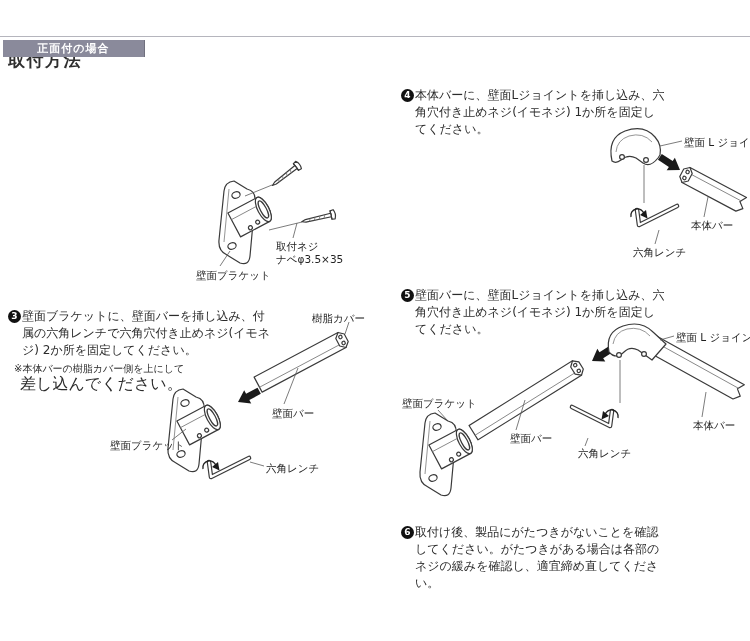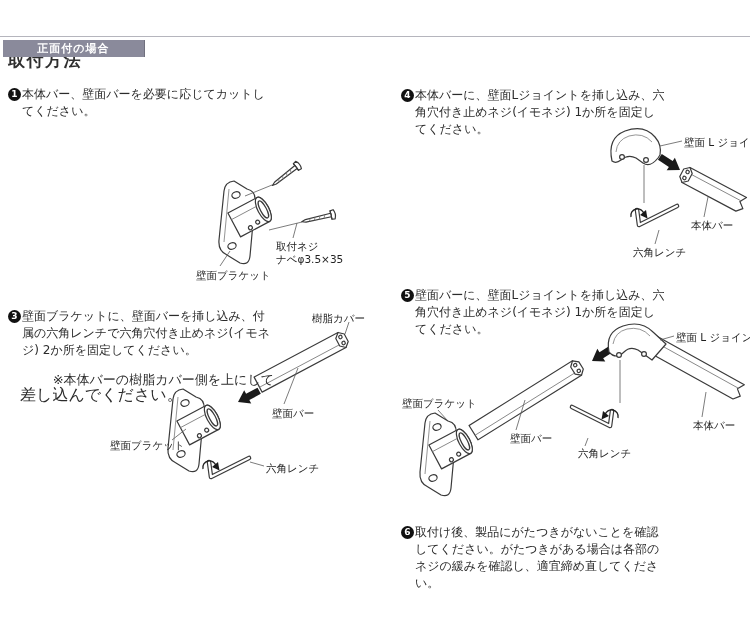--- a/index.html
+++ b/index.html
@@ -14,21 +14,21 @@
            background:#8a8a9b; color:#ffffff; font-size:11px; font-weight:bold;
            text-align:center; line-height:17px; letter-spacing:1px;
            border-right:1px solid #70707e; }
 
   .step { position:absolute; width:266px; font-size:12px; line-height:17px;
           color:#2b2b2b; padding-left:14px; text-indent:-14px; }
   .n { display:inline-block; width:13px; height:13px; border-radius:50%;
        background:#111; color:#fff; font-size:9px; line-height:13px;
        text-align:center; font-weight:bold; text-indent:0; vertical-align:1.5px;
        margin-right:1px; }
-  .note1 { font-size:13px; line-height:15px; margin-left:-8px; text-indent:0; margin-top:13px; color:#2b2b2b;text-align:right; }
+  .note1 { font-size:10px; line-height:15px; margin-left:-8px; text-indent:0; margin-top:2px; color:#2b2b2b; }
   .note2 { font-size:16px; line-height:15px; margin-left:-2px; text-indent:0; color:#2b2b2b; }
 
   .lbl { position:absolute; font-size:10.5px; color:#1f1f1f; white-space:nowrap; line-height:13px; }
 
   svg.art { position:absolute; left:0; top:0; }
   .ln   { fill:none; stroke:#3a3a3a; stroke-width:1.2; stroke-linejoin:round; stroke-linecap:round; }
   .fw   { fill:#ffffff; stroke:#3a3a3a; stroke-width:1.2; stroke-linejoin:round; }
   .crease { fill:none; stroke:#7a7a7a; stroke-width:0.8; }
   .thin { fill:none; stroke:#5a5a5a; stroke-width:0.8; }
   .dark { fill:#1a1a1a; stroke:none; }
@@ -140,23 +140,20 @@
       <path class="thin" d="M620,360 L620,403"></path>
       <use href="#wr" transform="translate(612,410) scale(-1,1)"></use>
       <path class="thin" d="M660,340 L674,336 M706,392 L702,417 M438,410 L447,420 M525,400 L516,430 M588,438 L585,446"></path>
     </g>
   </svg>
 
   <div class="title">取付方法</div>
   <div class="rule"></div>
   <div class="banner">正面付の場合</div>
 
-  <div class="step" style="left:8px; top:86px;">
-    <span class="n">1</span><span>本体バー、壁面バーを必要に応じてカットしてください。</span>
-  </div>
   <div class="step" style="left:8px; top:308px;">
     <span class="n">3</span><span>壁面ブラケットに、壁面バーを挿し込み、付属の六角レンチで六角穴付き止めネジ(イモネジ) 2か所を固定してください。</span>
     <div class="note1">※本体バーの樹脂カバー側を上にして</div>
     <div class="note2">差し込んでください。</div>
   </div>
 
   <div class="step" style="left:401px; top:87px;">
     <span class="n">4</span><span>本体バーに、壁面Lジョイントを挿し込み、六角穴付き止めネジ(イモネジ) 1か所を固定してください。</span>
   </div>
   <div class="step" style="left:401px; top:287px;">

